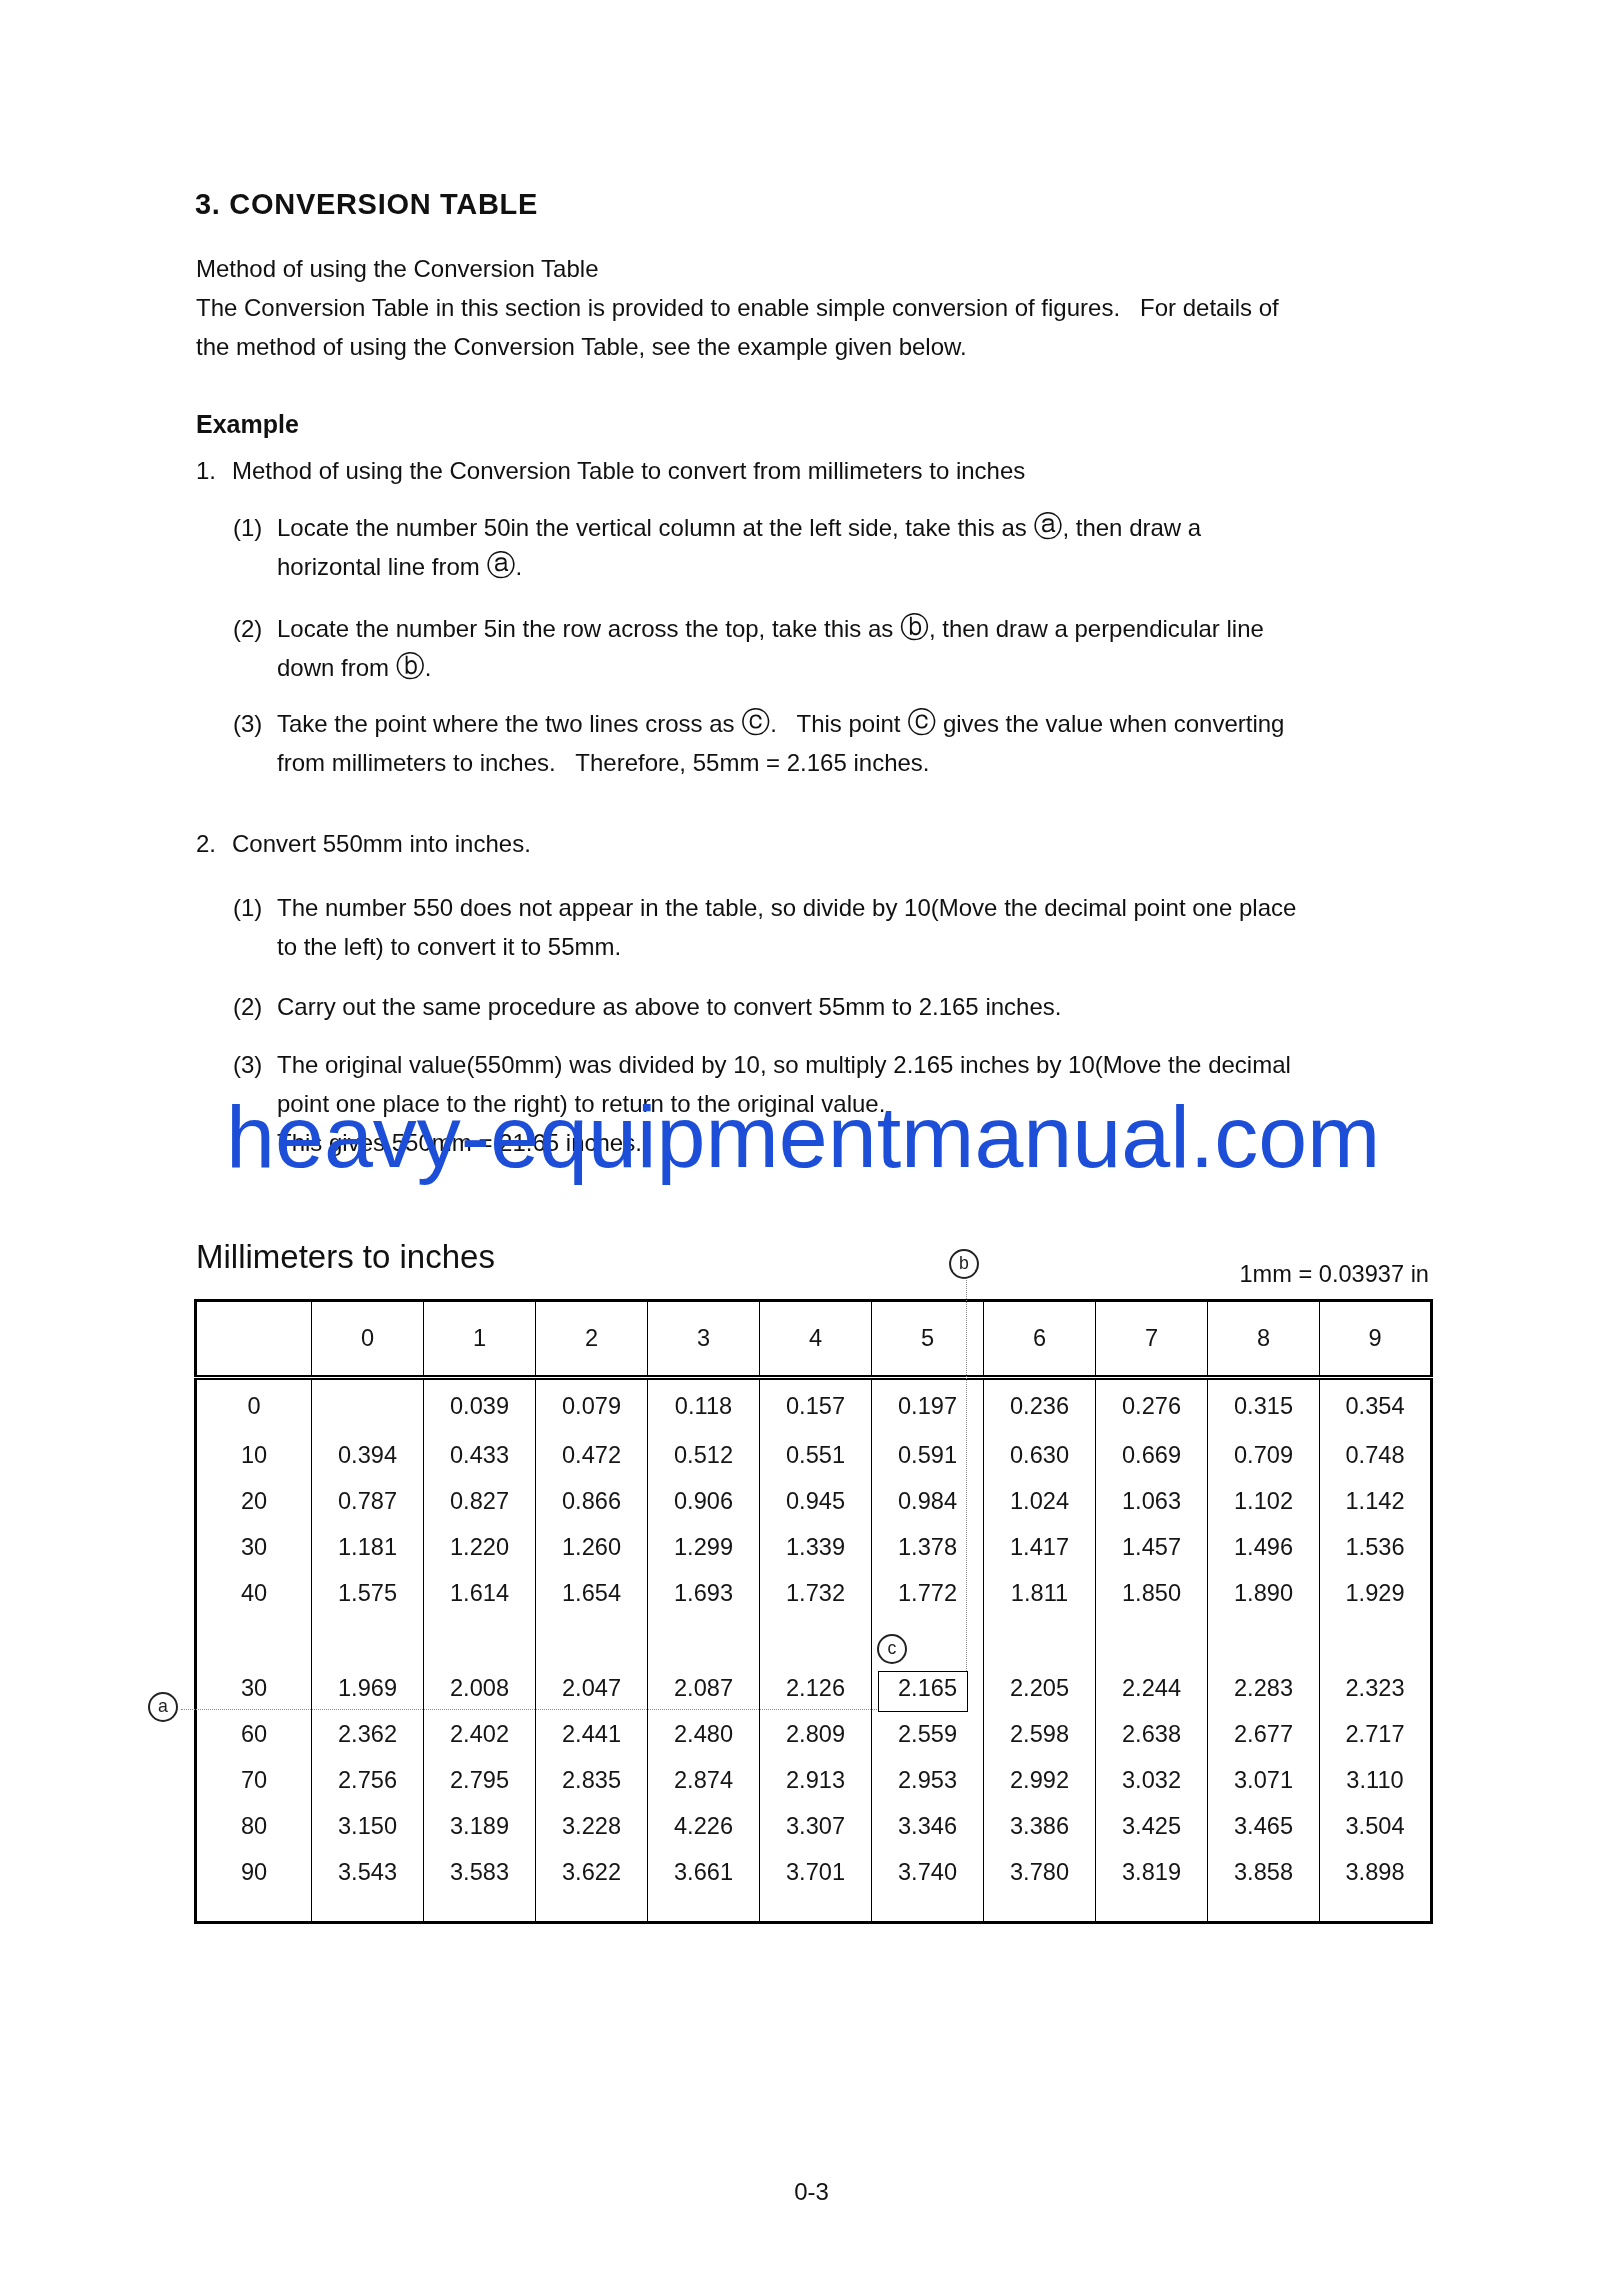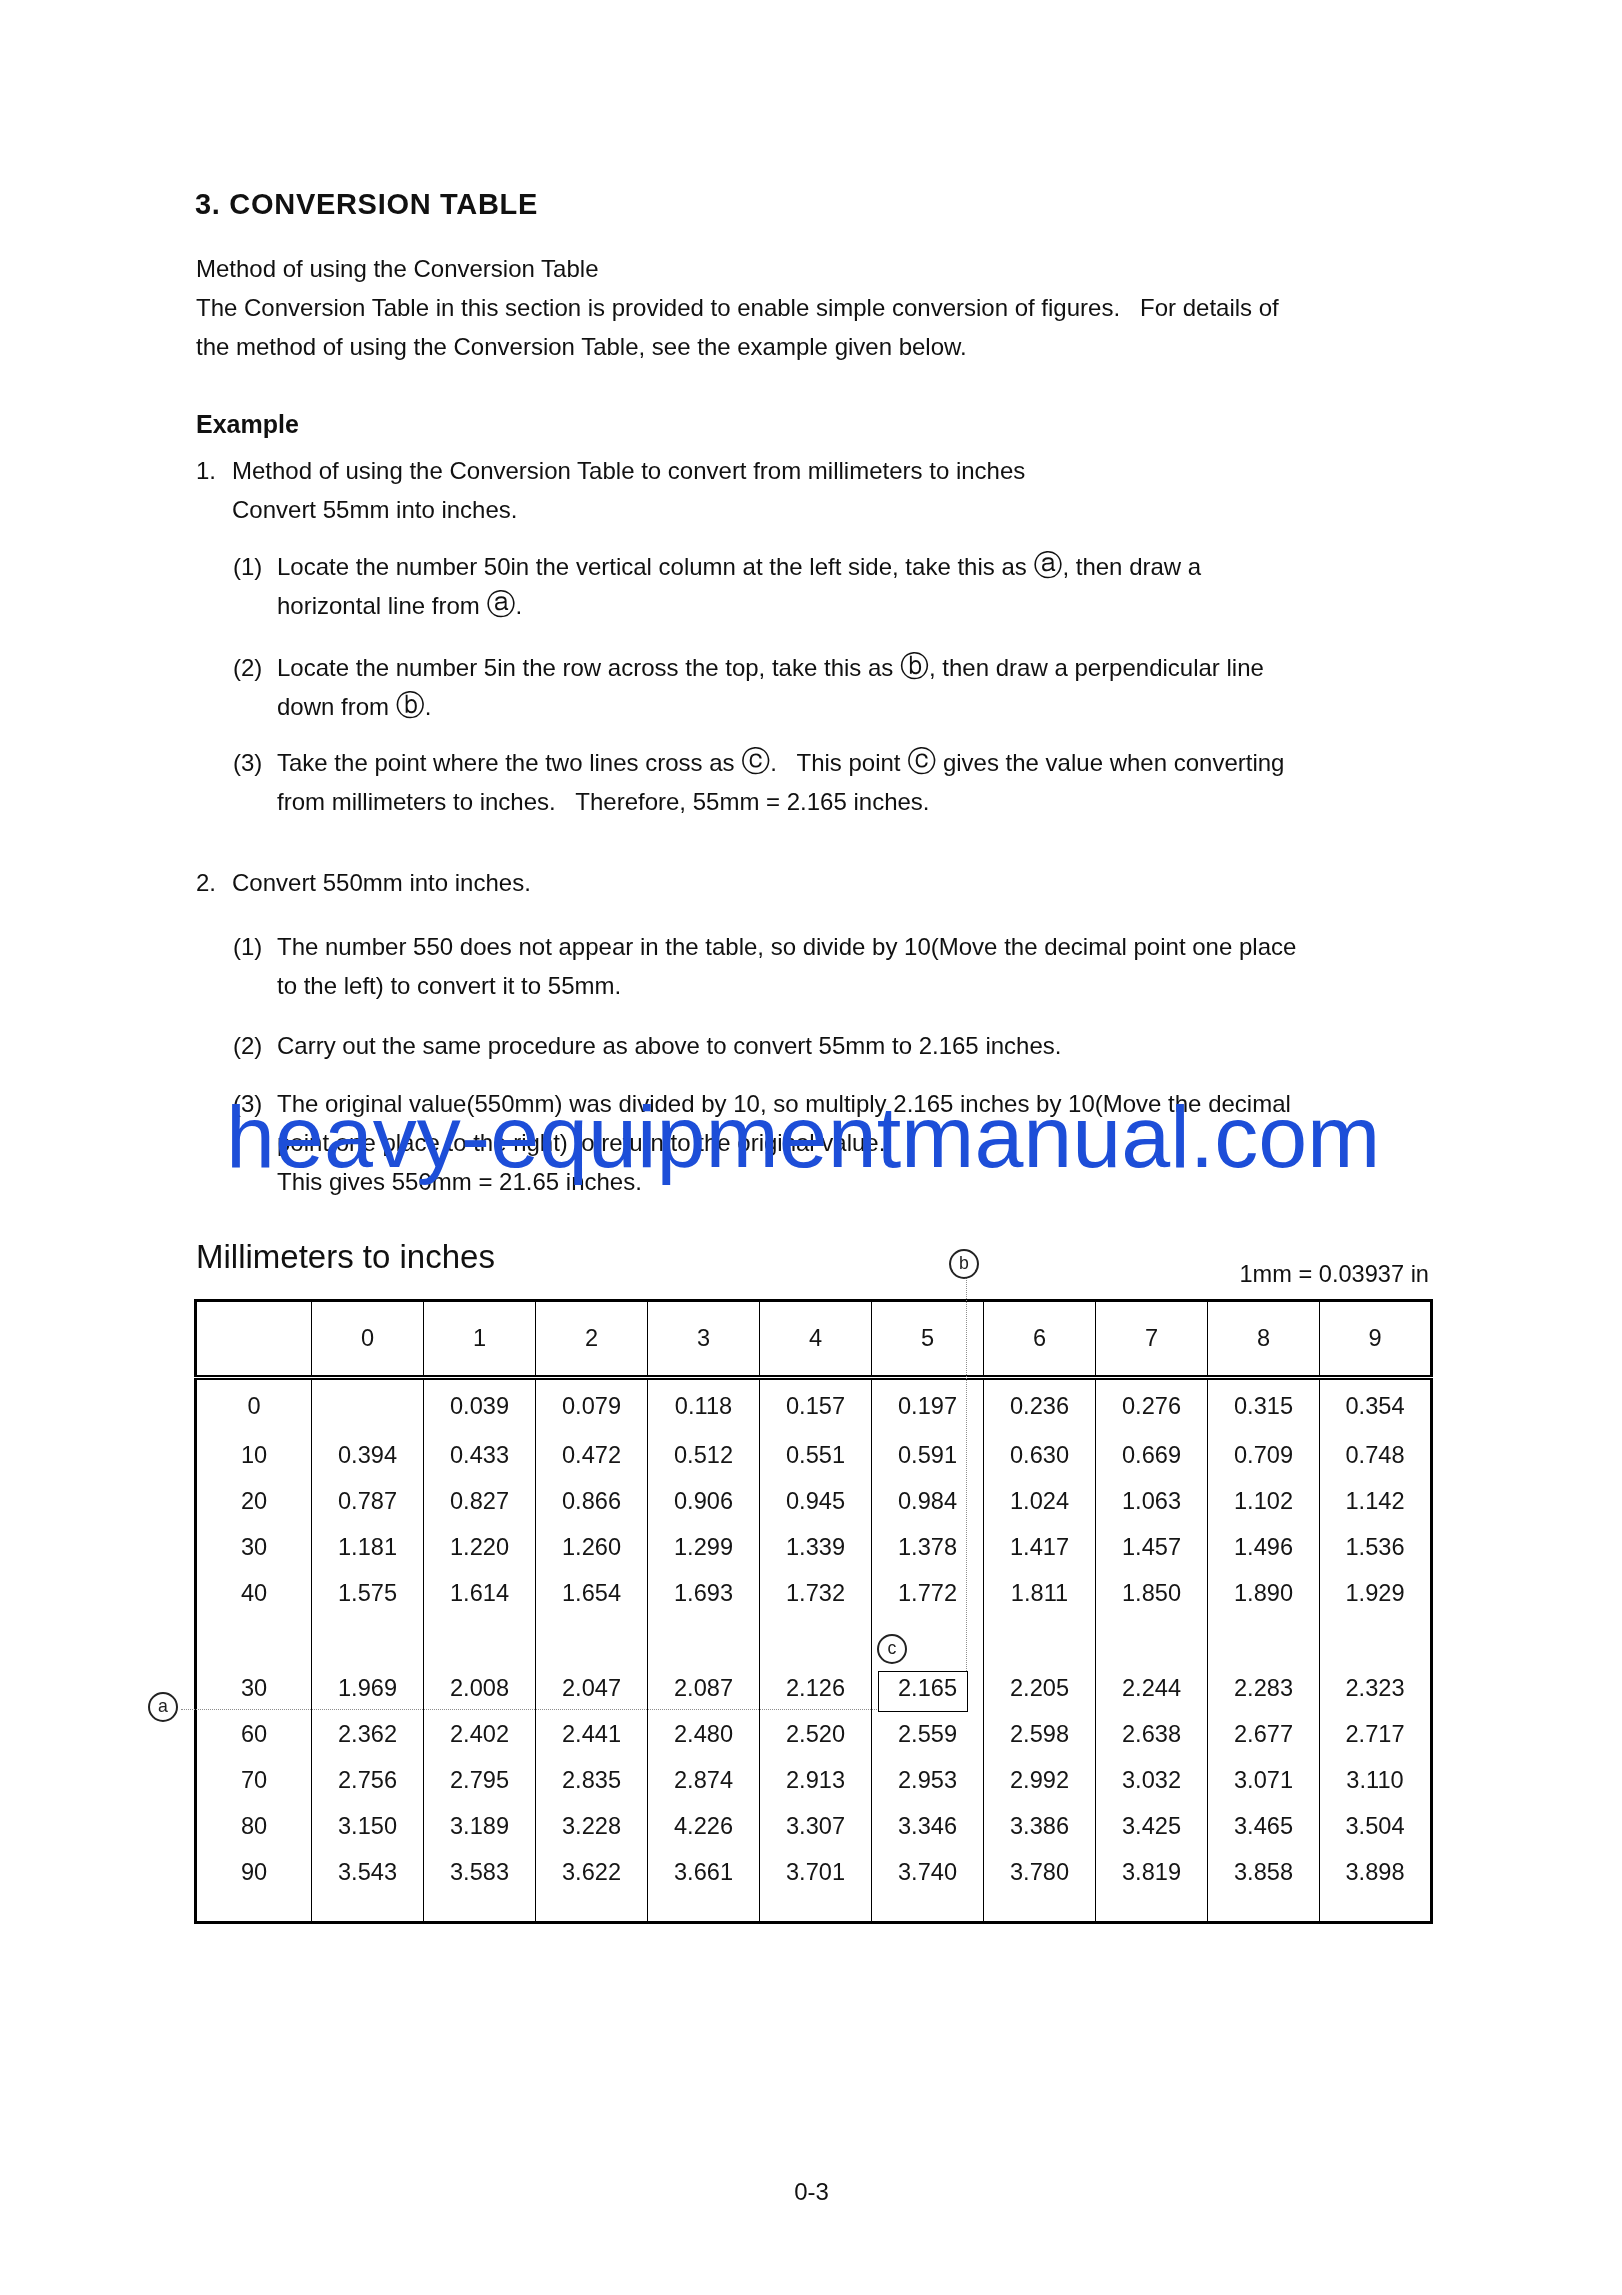--- a/index.html
+++ b/index.html
@@ -62,21 +62,20 @@
 
   <div class="flow">
     <div class="line">Method of using the Conversion Table</div>
     <div id="intro-lines">
         <div class="line">The Conversion Table in this section is provided to enable simple conversion of figures.   For details of</div>
         <div class="line">the method of using the Conversion Table, see the example given below.</div>
       </div>
     <h2 class="example-head">Example</h2>
     <div id="example-items">
         <div class="item-head" style="margin-top: 6.5px;"><span class="mk">1.</span><span>Method of using the Conversion Table to convert from millimeters to inches</span></div>
-        <div class="subtitle line">Convert 55mm into inches.</div>
         <div class="step" style="margin-top: 18.3px;">
           <span class="smk">(1)</span>
           <div class="line">Locate the number 50in the vertical column at the left side, take this as <span class="cg">ⓐ</span>, then draw a</div>
           <div class="line">horizontal line from <span class="cg">ⓐ</span>.</div>
         </div>
         <div class="step" style="margin-top: 23.6px;">
           <span class="smk">(2)</span>
           <div class="line">Locate the number 5in the row across the top, take this as <span class="cg">ⓑ</span>, then draw a perpendicular line</div>
           <div class="line">down from <span class="cg">ⓑ</span>.</div>
         </div>
@@ -233,21 +232,21 @@
             <td>2.244</td>
             <td>2.283</td>
             <td>2.323</td>
           </tr>
           <tr class="r">
             <td>60</td>
             <td>2.362</td>
             <td>2.402</td>
             <td>2.441</td>
             <td>2.480</td>
-            <td>2.520</td>
+            <td>2.809</td>
             <td>2.559</td>
             <td>2.598</td>
             <td>2.638</td>
             <td>2.677</td>
             <td>2.717</td>
           </tr>
           <tr class="r">
             <td>70</td>
             <td>2.756</td>
             <td>2.795</td>

